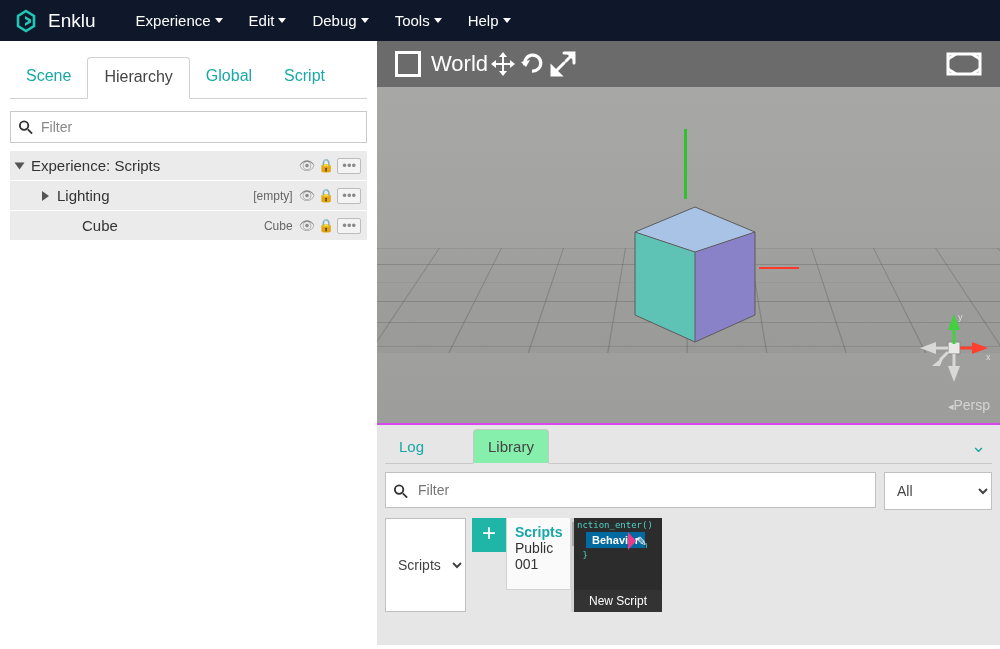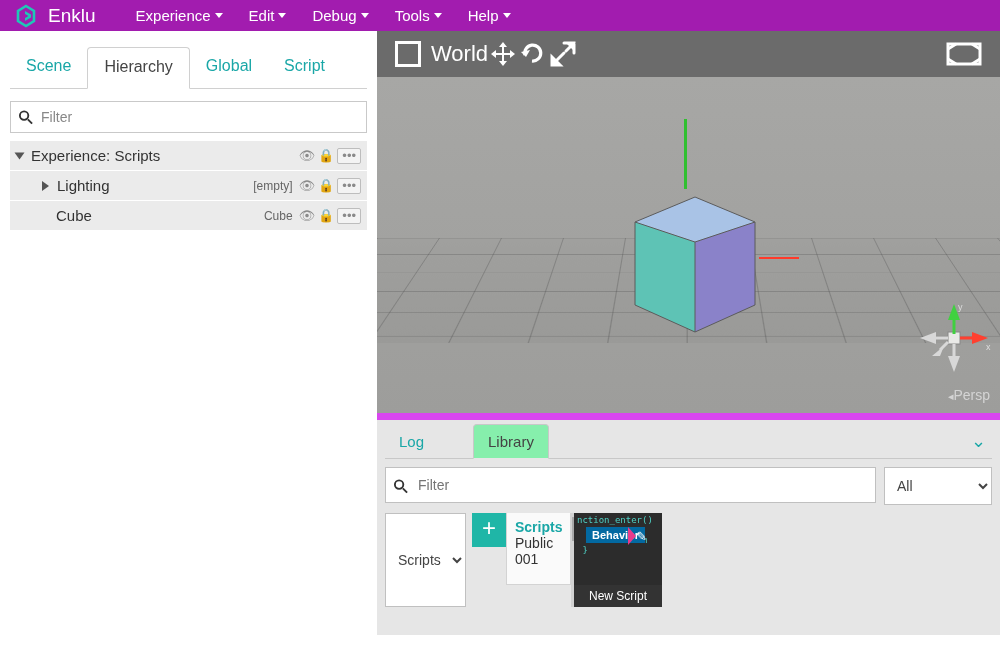--- a/index.html
+++ b/index.html
@@ -1,19 +1,19 @@
 <!DOCTYPE html>
 <html><head>
 <meta charset="utf-8">
 <style>
   * { box-sizing: border-box; margin: 0; padding: 0; font-family: 'Segoe UI', Arial, sans-serif; }
   body { width: 1000px; height: 649px; overflow: hidden; background: #fff; }
 
   
-  .topbar { background: #a21caf; height: 31px; display: flex; align-items: center; padding: 0 14px; color: #fff; }
+  .topbar { background: #0f172a; height: 41px; display: flex; align-items: center; padding: 0 14px; color: #fff; }
   .logo { display: flex; align-items: center; gap: 10px; margin-right: 40px; }
   .logo-text { font-size: 19px; font-weight: 400; color: #fff; }
   .nav { display: flex; gap: 26px; }
   .nav-item { color: #fff; font-size: 15px; display: flex; align-items: center; gap: 4px; cursor: pointer; }
   .caret-down { width: 0; height: 0; border-left: 4px solid transparent; border-right: 4px solid transparent; border-top: 5px solid #fff; }
 
   
   .main { display: flex; height: 604px; }
   .left { width: 377px; background: #fff; padding: 16px 10px 10px 10px; }
   .right { flex: 1; display: flex; flex-direction: column; background: #cfcecc; }
@@ -55,21 +55,21 @@
       linear-gradient(#a0a09e,#9a9a98);
     transform: perspective(700px) rotateX(62deg); transform-origin: top center;
   }
   .cube { position:absolute; left:248px; top:110px; width:140px; height:150px; }
   .axis-y { position:absolute; left:307px; top:42px; width:3px; height:70px; background:#30c030; }
   .axis-x { position:absolute; left:382px; top:180px; width:40px; height:2px; background:#ff3a2a; }
   .gizmo { position:absolute; right:6px; bottom:35px; width:80px; height:80px; }
   .persp { position:absolute; right:10px; bottom:10px; color:#d4d4d4; font-size:14px; }
 
   
-  .bottom { flex:1; background:#e6e6e6; border-top:7px solid #d946ef; display:flex; flex-direction:column; padding:4px 8px 8px; gap:8px; }
+  .bottom { flex:1; background:#e6e6e6; border-top:2px solid #d946ef; display:flex; flex-direction:column; padding:4px 8px 8px; gap:8px; }
   .btabs { display:flex; align-items:center; border-bottom:1px solid #c8c8c8; }
   .btab { padding:8px 14px; font-size:15px; color:#1aa7a7; cursor:pointer; }
   .btab.active { color:#444; border:1px solid #c8c8c8; border-bottom:1px solid #e6e6e6; border-radius:4px 4px 0 0; margin-bottom:-1px; background:#86efac;margin-left:35px;}
   .btab-spacer { flex:1; }
   .panel-chevron { color:#1aa7a7; font-size:18px; padding-right:6px; cursor:pointer; }
 
   .brow1 { display:flex; gap:8px; }
   .bfilter { flex:1; position:relative; }
   .bfilter input { width:100%; padding:9px 8px 9px 32px; border:1px solid #c0c0c0; font-size:14px; background:#fff; }
   .bselect { width:108px; padding:9px 8px; border:1px solid #c0c0c0; background:#fff; font-size:14px; color:#444;}
@@ -160,21 +160,21 @@
       <div class="hier-row" style="padding-left:32px">
         <span class="tri"></span>
         <span class="hier-label">Lighting</span>
         <span class="hier-tag">[empty]</span>
         <span class="hier-icons">
           <span>👁</span>
           <span>🔒</span>
           <span class="dots-box">•••</span>
         </span>
       </div>
-      <div class="hier-row" style="padding-left:46px">
+      <div class="hier-row" style="padding-left:72px">
         <span class="hier-label">Cube</span>
         <span class="hier-tag">Cube</span>
         <span class="hier-icons">
           <span>👁</span>
           <span>🔒</span>
           <span class="dots-box">•••</span>
         </span>
       </div>
     </div>
   </div>

